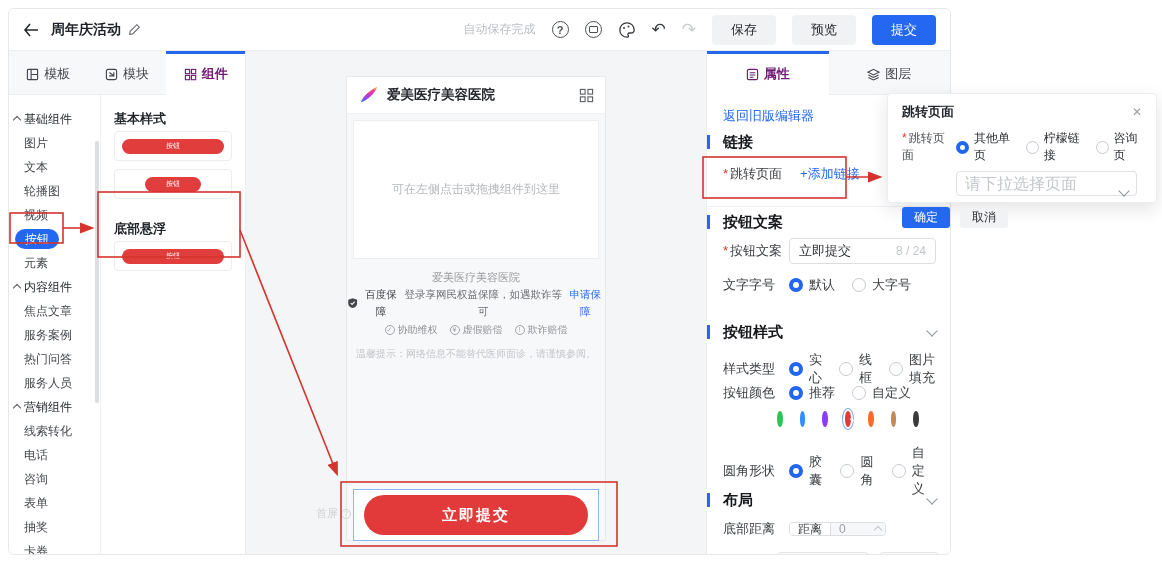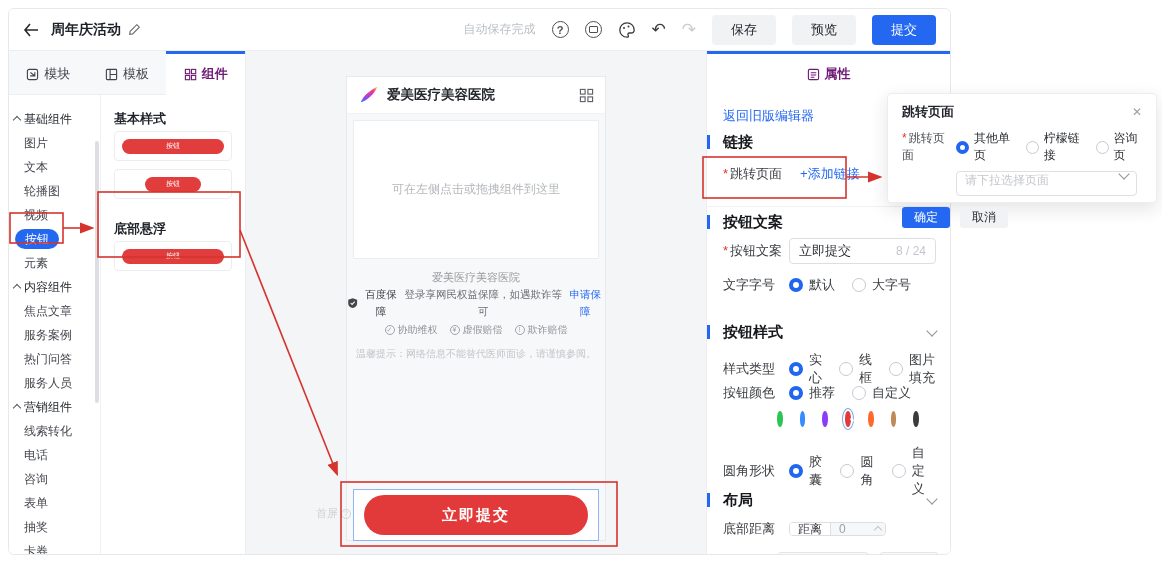--- a/index.html
+++ b/index.html
@@ -112,21 +112,21 @@
   .popup{position:absolute;left:887px;top:93px;width:270px;height:110px;background:#fff;z-index:20;
     border:1px solid #ebedf0;border-radius:4px;box-shadow:0 6px 18px rgba(31,35,41,.12);
     padding:9px 14px;box-sizing:border-box;}
   .pp-head{display:flex;align-items:center;font-size:13px;color:#1f2329;font-weight:bold;}
   .pp-close{margin-left:auto;color:#9aa0a6;font-size:12px;font-weight:normal;cursor:pointer;}
   .pp-row{display:flex;align-items:center;margin-top:9px;font-size:12px;color:#2b2e33;}
   .pp-label{width:54px;color:#4e5156;flex:0 0 auto;}
   .pp-row .ropt{margin-right:13px;gap:5px;}
   .pp-row .radio{width:13px;height:13px;}
   .select{margin-left:54px;margin-top:7px;width:163px;height:23px;border:1px solid #dee0e3;border-radius:4px;
-    display:flex;align-items:flex-start;padding:0 8px;font-size:12px;color:#c4c7cc;cursor:pointer;}
+    display:flex;align-items:flex-end;padding:0 8px;font-size:16px;color:#c4c7cc;cursor:pointer;}
   .select .chev{margin-top:-2px;}
   .pp-btns{display:flex;gap:10px;margin-top:11px;}
   .pbtn{height:21px;padding:0 12px;border-radius:3px;font-size:12px;display:flex;align-items:center;cursor:pointer;}
   .pbtn.ok{background:#2468f2;color:#fff;}
   .pbtn.no{background:#f1f2f4;color:#2b2e33;}
   
   .anno{position:absolute;left:0;top:0;z-index:40;pointer-events:none;}
 </style>
 </head>
 <body>
@@ -157,31 +157,31 @@
       <div class="btn">保存</div>
       <div class="btn">预览</div>
       <div class="btn primary">提交</div>
     </div>
   </div>
 
   <div class="lpanel">
     <div class="tabs">
       <div class="tab">
         <svg width="13" height="13" viewBox="0 0 14 14">
+          <rect x="1.5" y="1.5" width="11" height="11" rx="1" stroke="currentColor" stroke-width="1.2" fill="none"></rect>
+          <path d="M5.5 1.5 V12.5 M5.5 7 H12.5" stroke="currentColor" stroke-width="1.2"></path>
+        </svg>
+        <span>模板</span>
+      </div>
+      <div class="tab">
+        <svg width="13" height="13" viewBox="0 0 14 14">
           <rect x="1.5" y="1.5" width="11" height="11" rx="2" stroke="currentColor" stroke-width="1.2" fill="none"></rect>
           <path d="M4.5 8.5 L9.5 8.5 L9.5 4.5 M9.5 8.5 L4.8 4.8" stroke="currentColor" stroke-width="1.2" fill="none"></path>
         </svg>
         <span>模块</span>
-      </div>
-      <div class="tab">
-        <svg width="13" height="13" viewBox="0 0 14 14">
-          <rect x="1.5" y="1.5" width="11" height="11" rx="1" stroke="currentColor" stroke-width="1.2" fill="none"></rect>
-          <path d="M5.5 1.5 V12.5 M5.5 7 H12.5" stroke="currentColor" stroke-width="1.2"></path>
-        </svg>
-        <span>模板</span>
       </div>
       <div class="tab on">
         <svg width="13" height="13" viewBox="0 0 14 14">
           <rect x="1.5" y="1.5" width="4.6" height="4.6" stroke="currentColor" stroke-width="1.2" fill="none"></rect>
           <rect x="8" y="1.5" width="4.6" height="4.6" stroke="currentColor" stroke-width="1.2" fill="none"></rect>
           <rect x="1.5" y="8" width="4.6" height="4.6" stroke="currentColor" stroke-width="1.2" fill="none"></rect>
           <rect x="8" y="8" width="4.6" height="4.6" stroke="currentColor" stroke-width="1.2" fill="none"></rect>
         </svg>
         <span>组件</span>
       </div>
@@ -292,20 +292,28 @@
 
   <div class="rpanel">
     <div class="tabs">
       <div class="tab on">
         <svg width="13" height="13" viewBox="0 0 14 14">
           <rect x="1.5" y="1.5" width="11" height="11" rx="1.5" stroke="currentColor" stroke-width="1.2" fill="none"></rect>
           <path d="M4 5 H10 M4 7.5 H10 M4 10 H8" stroke="currentColor" stroke-width="1.1"></path>
         </svg>
         <span>属性</span>
       </div>
+      <div class="tab">
+        <svg width="13" height="13" viewBox="0 0 14 14">
+          <path d="M7 1.5 L13 4.5 L7 7.5 L1 4.5 Z" stroke="currentColor" stroke-width="1.1" fill="none"></path>
+          <path d="M1.5 7.5 L7 10.2 L12.5 7.5" stroke="currentColor" stroke-width="1.1" fill="none"></path>
+          <path d="M1.5 10.2 L7 12.9 L12.5 10.2" stroke="currentColor" stroke-width="1.1" fill="none"></path>
+        </svg>
+        <span>图层</span>
+      </div>
     </div>
 
     <div class="rp-body">
       <div class="rprow" style="top:12px">
           <span class="blue-link" style="font-size:13px">返回旧版编辑器</span>
         </div>
 
       <div class="rprow" style="top:38px">
           <span class="sec-h"><span class="bar"></span><span>链接</span></span>
           <span class="chev"></span>

